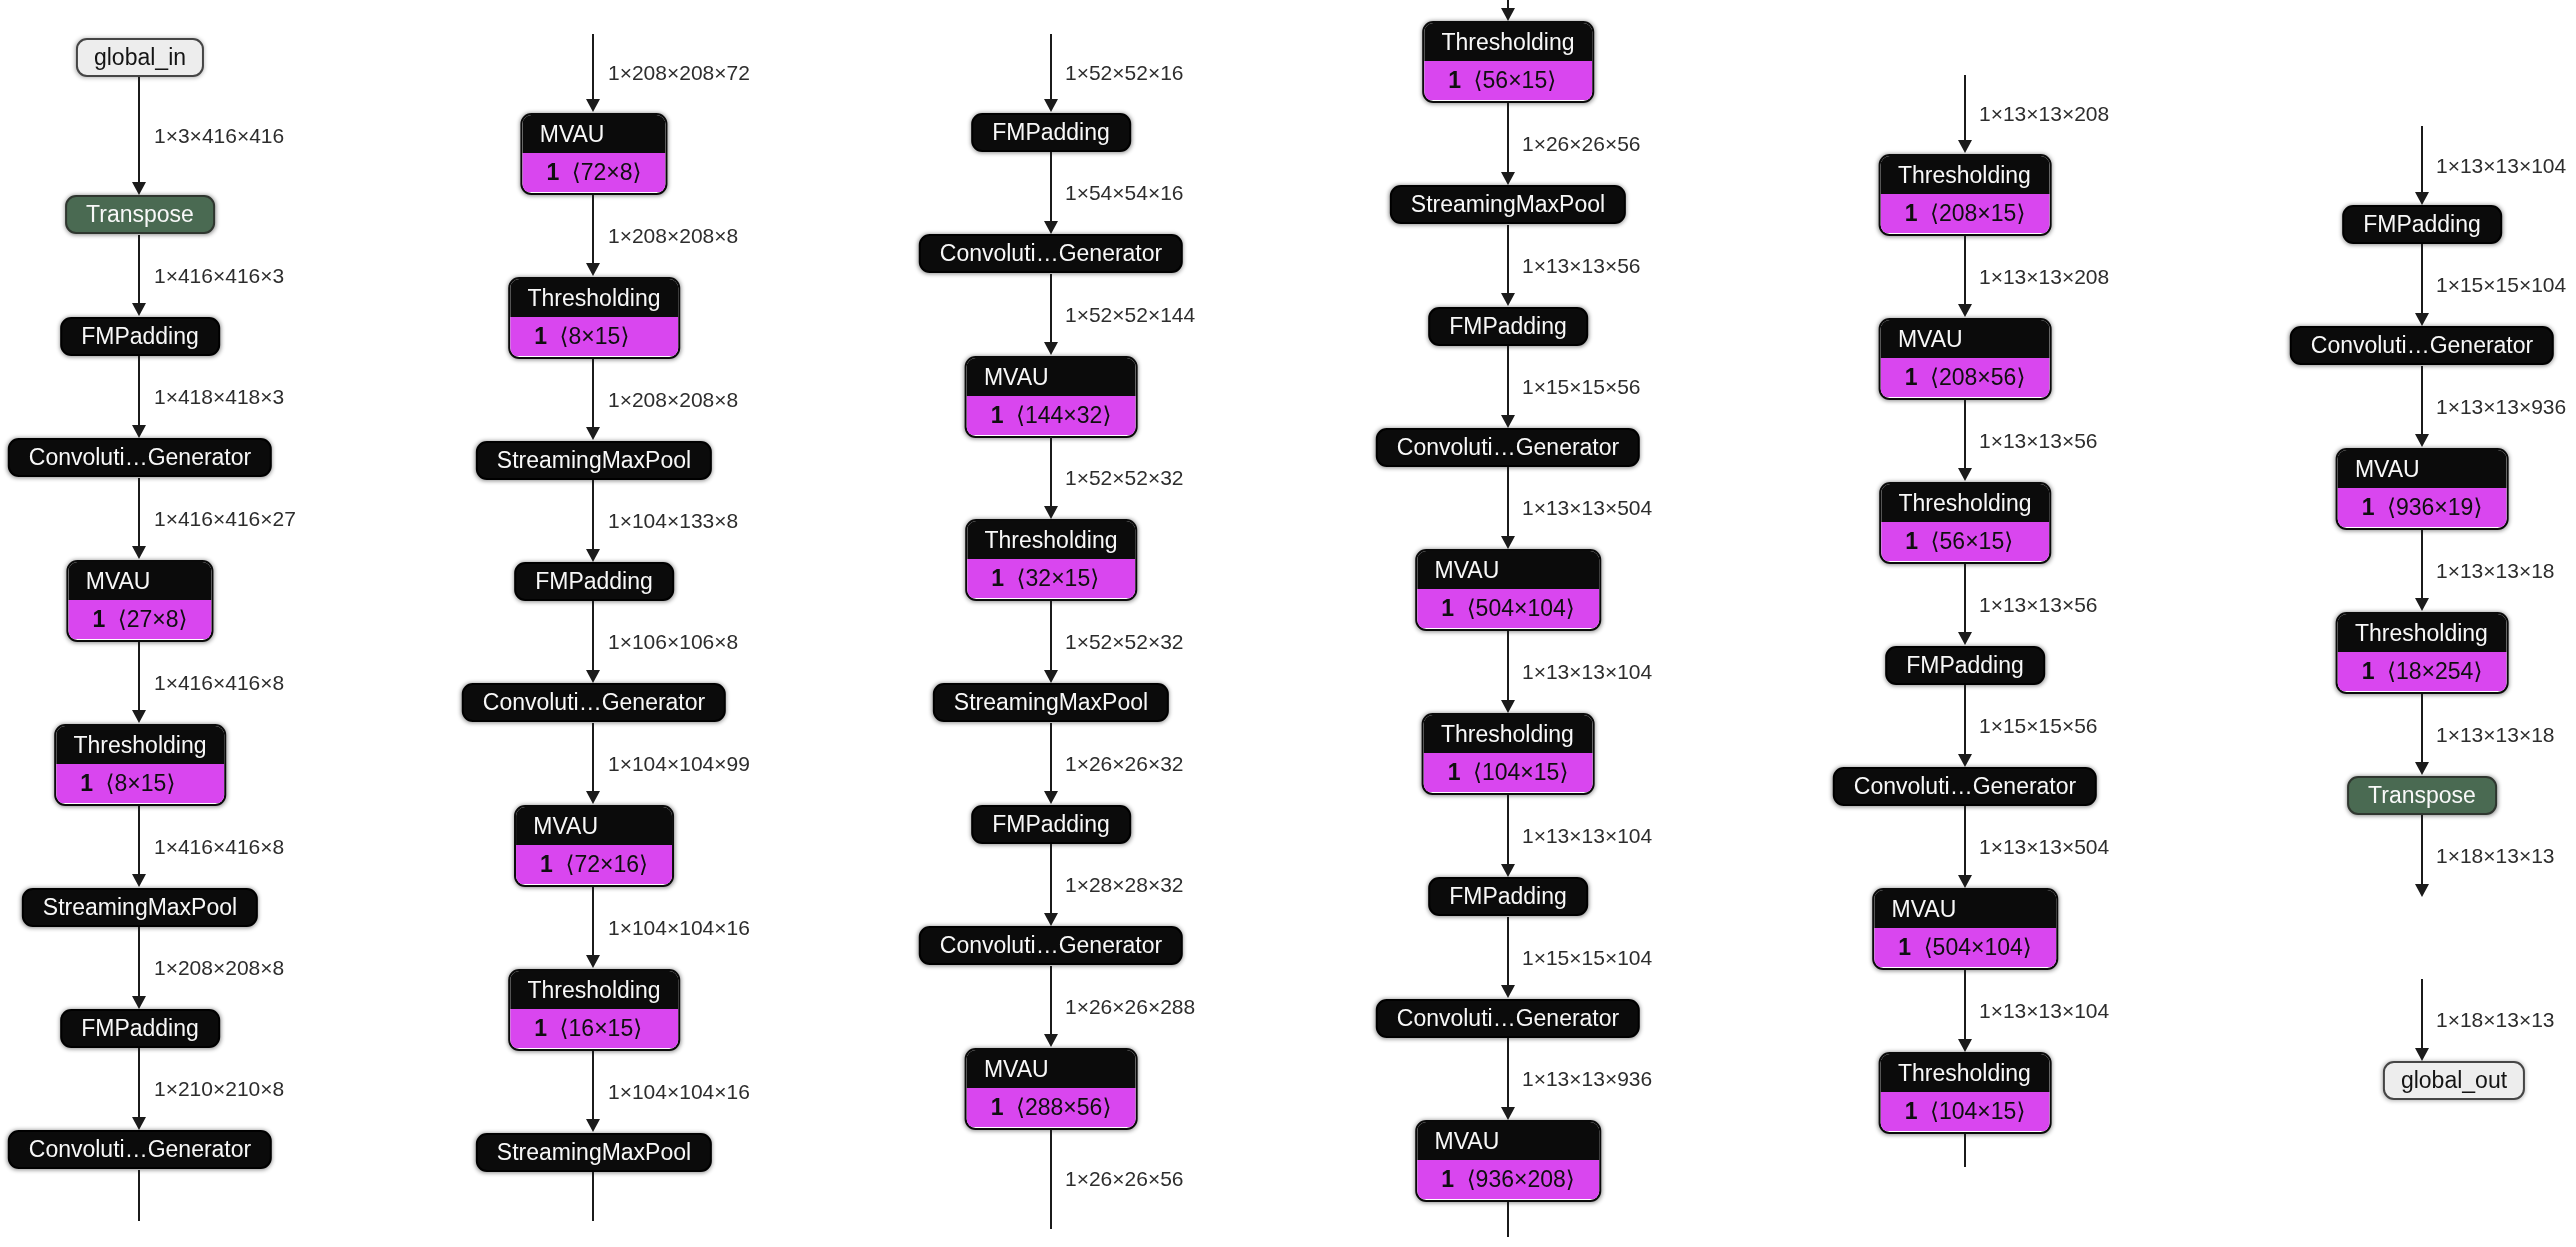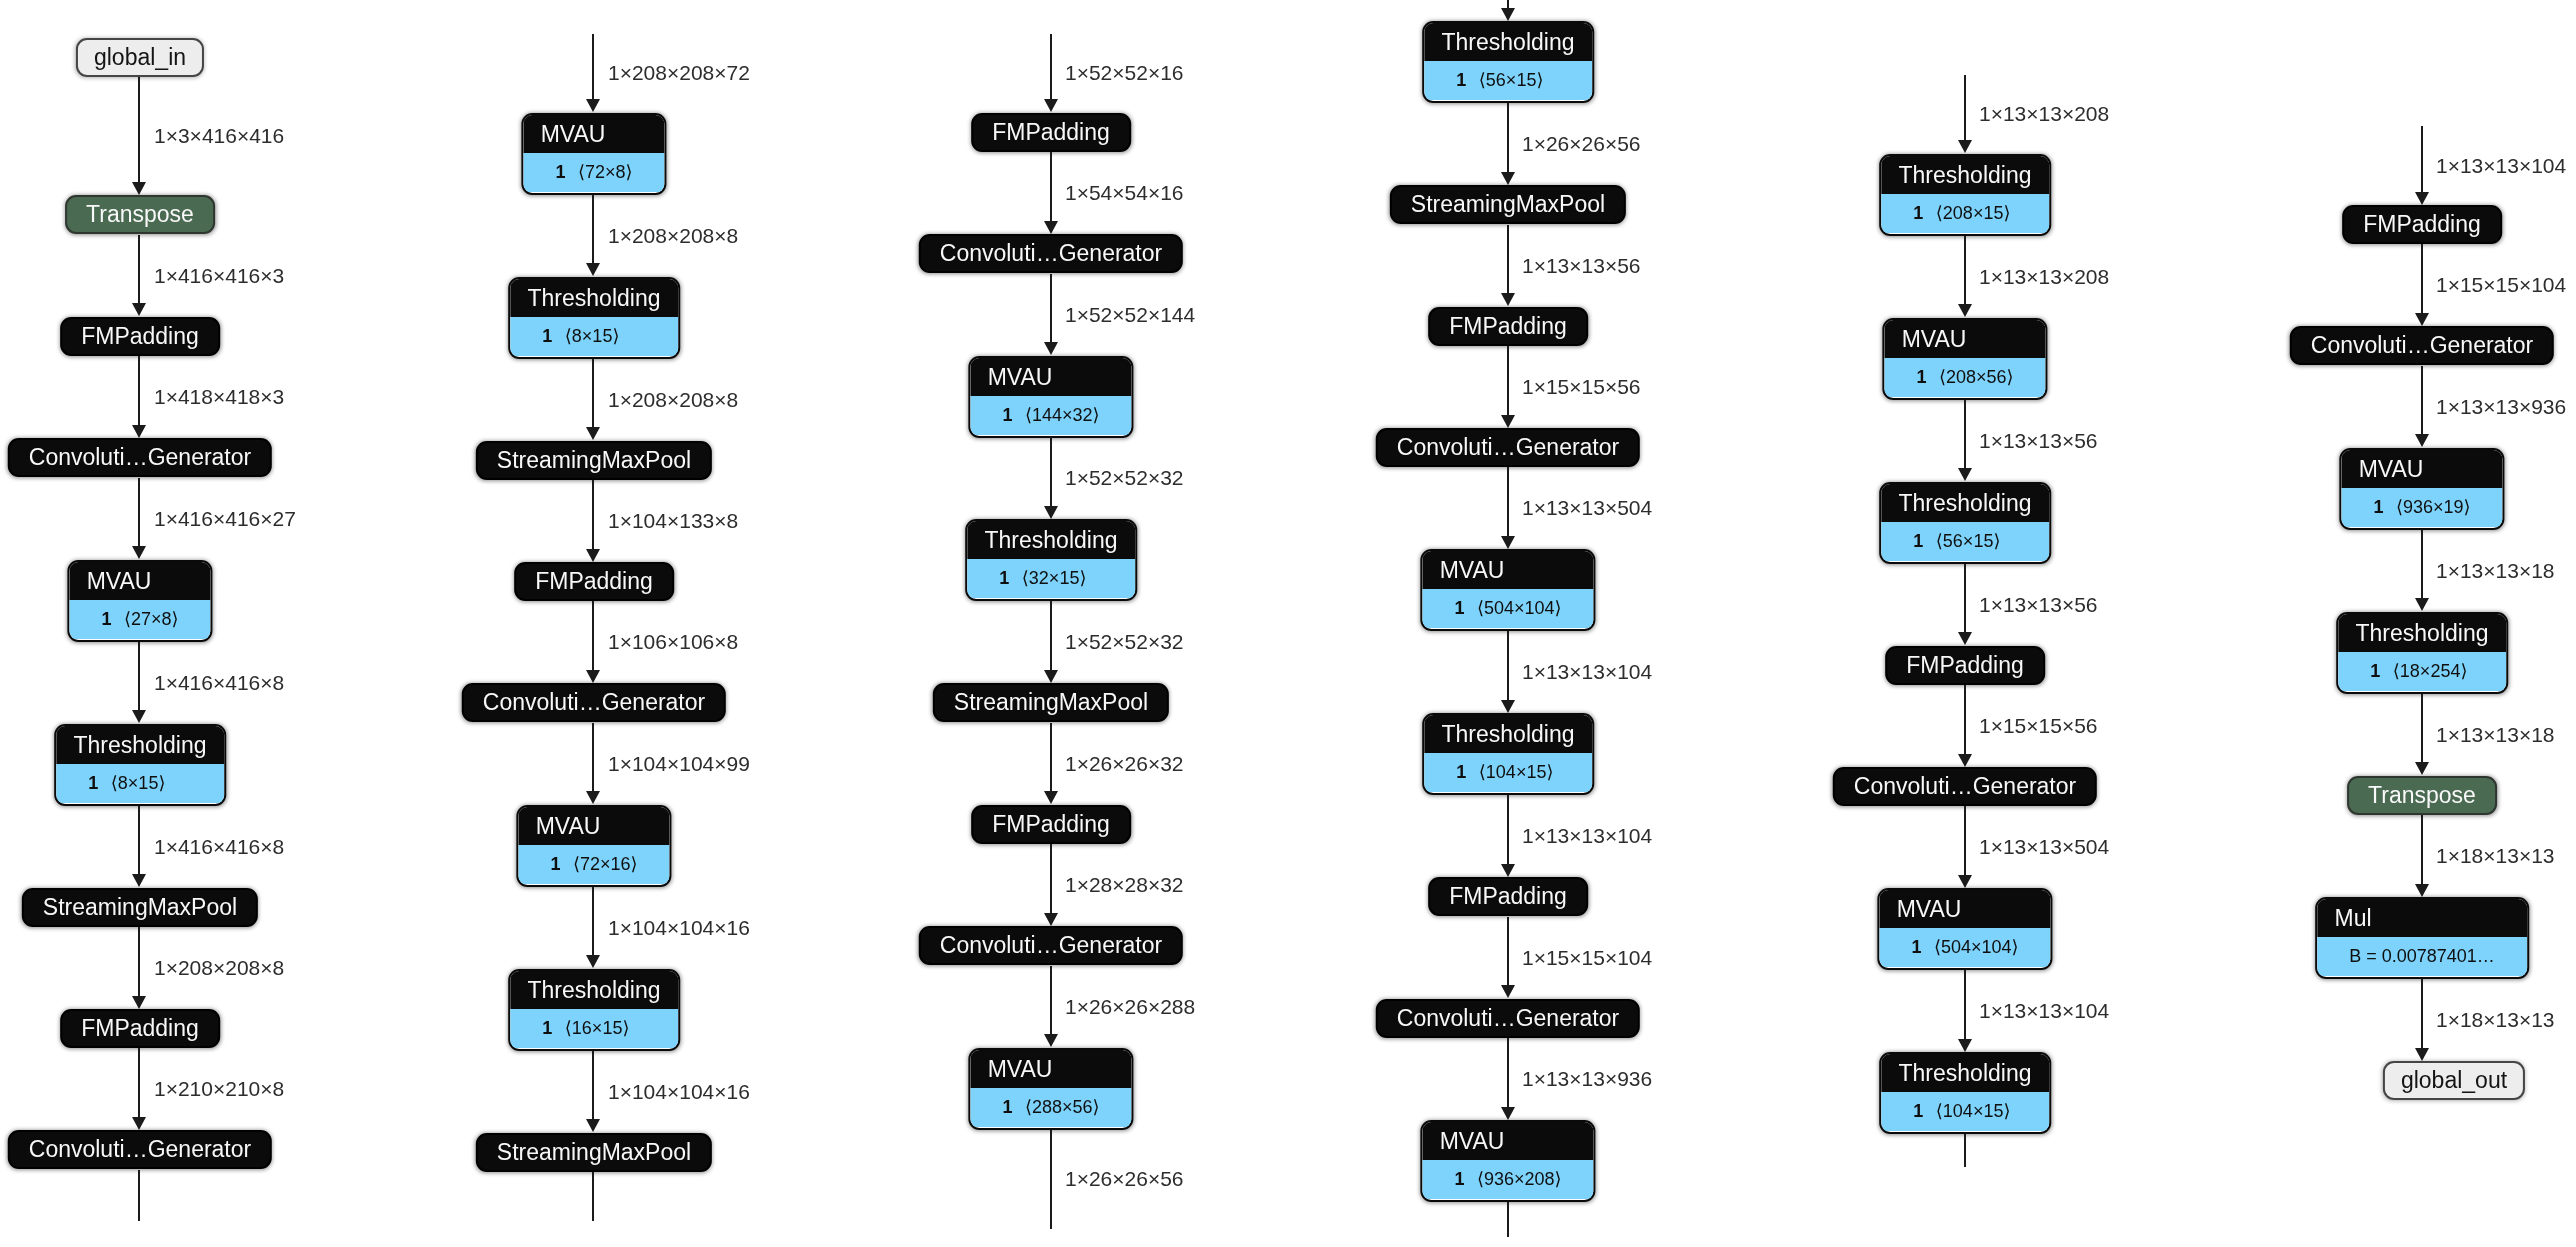--- a/index.html
+++ b/index.html
@@ -21,22 +21,22 @@
     border:2.4px solid #000;border-radius:11px;font-size:23px;
     box-shadow:0 0.8px 4.7px rgba(0,0,0,.45);text-align:center;}
   .op-single.green{background:#4a6a52;border-color:#2f362f;}
   .io-pill{height:39px;line-height:34px;padding:0 16px;background:#ededed;color:#141414;
     border:2.4px solid #454545;border-radius:11px;font-size:23px;
     box-shadow:0 0.8px 4px rgba(0,0,0,.3);text-align:center;}
   .op-double{border:2.4px solid #0a0a0a;border-radius:11px;background:#ffffff;
     box-shadow:0 0.8px 4.7px rgba(0,0,0,.45);overflow:hidden;height:82px;}
   .op-double .head{height:38px;line-height:38px;background:#0b0b0b;color:#f8f8f8;
     font-size:23px;padding:0 17.3px;}
-  .op-double .body{height:39px;line-height:39px;padding:0 32px;font-size:18px;
-    color:#0f0f0f;background:#7dd3fc;text-align:left;}
+  .op-double .body{height:39px;line-height:39px;padding:0 24px;font-size:23px;
+    color:#0f0f0f;background:#d946ef;text-align:left;}
   .op-double .body .attr-num{font-weight:bold;margin-right:12.6px;}
 </style>
 </head>
 <body>
 
 <div id="graph">
     <div class="node io-pill" style="left: 140px; top: 38px;">global_in</div>
     <div class="edge-line" style="left: 138px; top: 77px; height: 107px;"></div>
     <div class="arrowhead" style="left: 132px; top: 182px;"></div>
     <div class="edge-label" style="left: 154px; top: 136px;">1×3×416×416</div>
@@ -278,22 +278,18 @@
       <div class="head">Thresholding</div>
       <div class="body"><span class="attr-num">1</span><span class="attr-val">⟨18×254⟩</span></div>
     </div>
     <div class="edge-line" style="left: 2421px; top: 694px; height: 71px;"></div>
     <div class="arrowhead" style="left: 2415px; top: 762px;"></div>
     <div class="edge-label" style="left: 2436px; top: 735px;">1×13×13×18</div>
     <div class="node op-single green" style="left: 2422px; top: 776px;">Transpose</div>
     <div class="edge-line" style="left: 2421px; top: 815px; height: 71px;"></div>
     <div class="arrowhead" style="left: 2415px; top: 884px;"></div>
     <div class="edge-label" style="left: 2436px; top: 856px;">1×18×13×13</div>
-    <div class="node op-double" style="left: 2422px; top: 897px;">
-      <div class="head">Mul</div>
-      <div class="body"><span class="attr-val">B = 0.00787401…</span></div>
-    </div>
     <div class="edge-line" style="left: 2421px; top: 979px; height: 71px;"></div>
     <div class="arrowhead" style="left: 2415px; top: 1048px;"></div>
     <div class="edge-label" style="left: 2436px; top: 1020px;">1×18×13×13</div>
     <div class="node io-pill" style="left: 2422px; top: 1061px; margin-left: 32px;">global_out</div>
   </div>
 
 
 </body></html>

